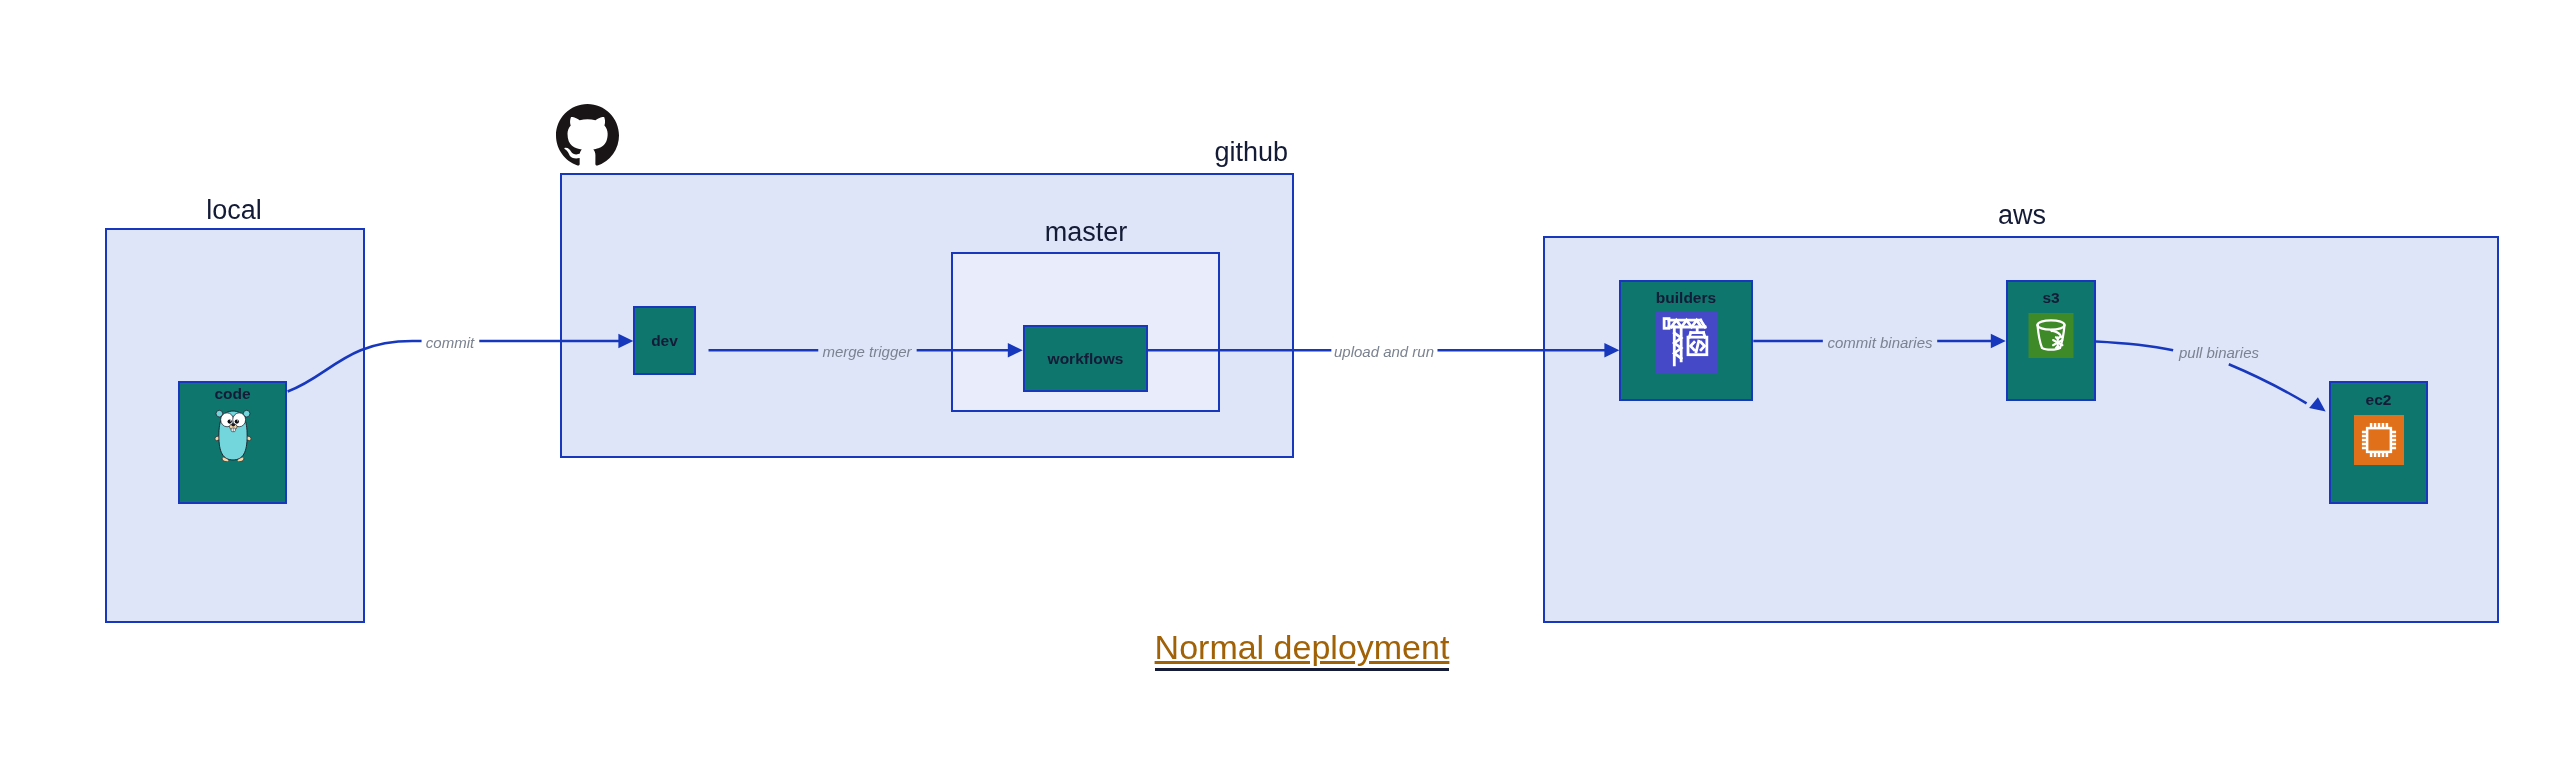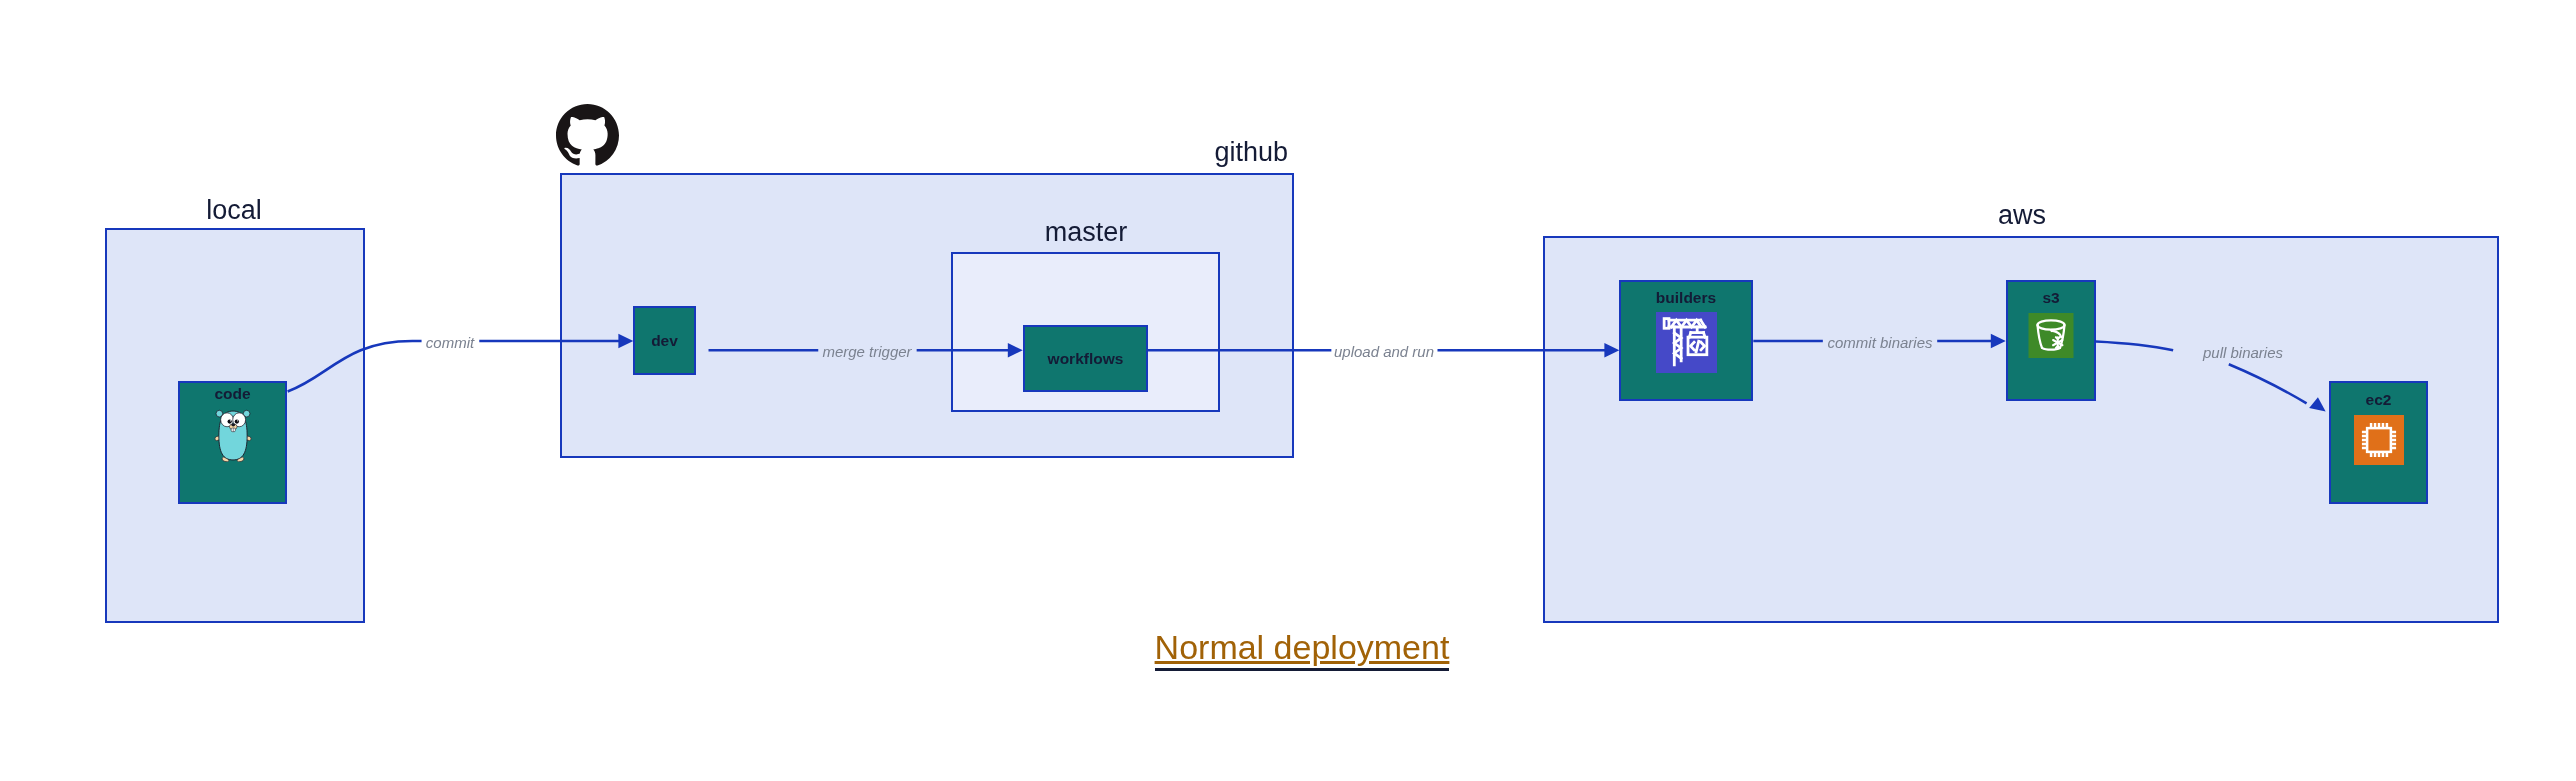--- a/index.html
+++ b/index.html
@@ -176,20 +176,20 @@
       <path class="wire" d="M 4068 663 C 4130 666 4175 671 4218 680"></path>
       <path class="wire" d="M 4326 707 Q 4405 740 4477 783"></path>
       <polygon class="arrowhead" points="4514,799 4482,792 4499,771"></polygon>
     </g>
   </svg>
 
   <div class="edge-label" style="left:450px;top:342px;">commit</div>
   <div class="edge-label" style="left:867px;top:351px;">merge trigger</div>
   <div class="edge-label" style="left:1384px;top:351px;">upload and run</div>
   <div class="edge-label" style="left:1880px;top:342px;">commit binaries</div>
-  <div class="edge-label" style="left:2219px;top:352px;margin-left:24px;">pull binaries</div>
+  <div class="edge-label" style="left:2219px;top:352px;">pull binaries</div>
 
   <div class="title-wrap">
     <span class="title-text">Normal deployment</span>
   </div>
 
 </div>
 
 
 </body></html>

